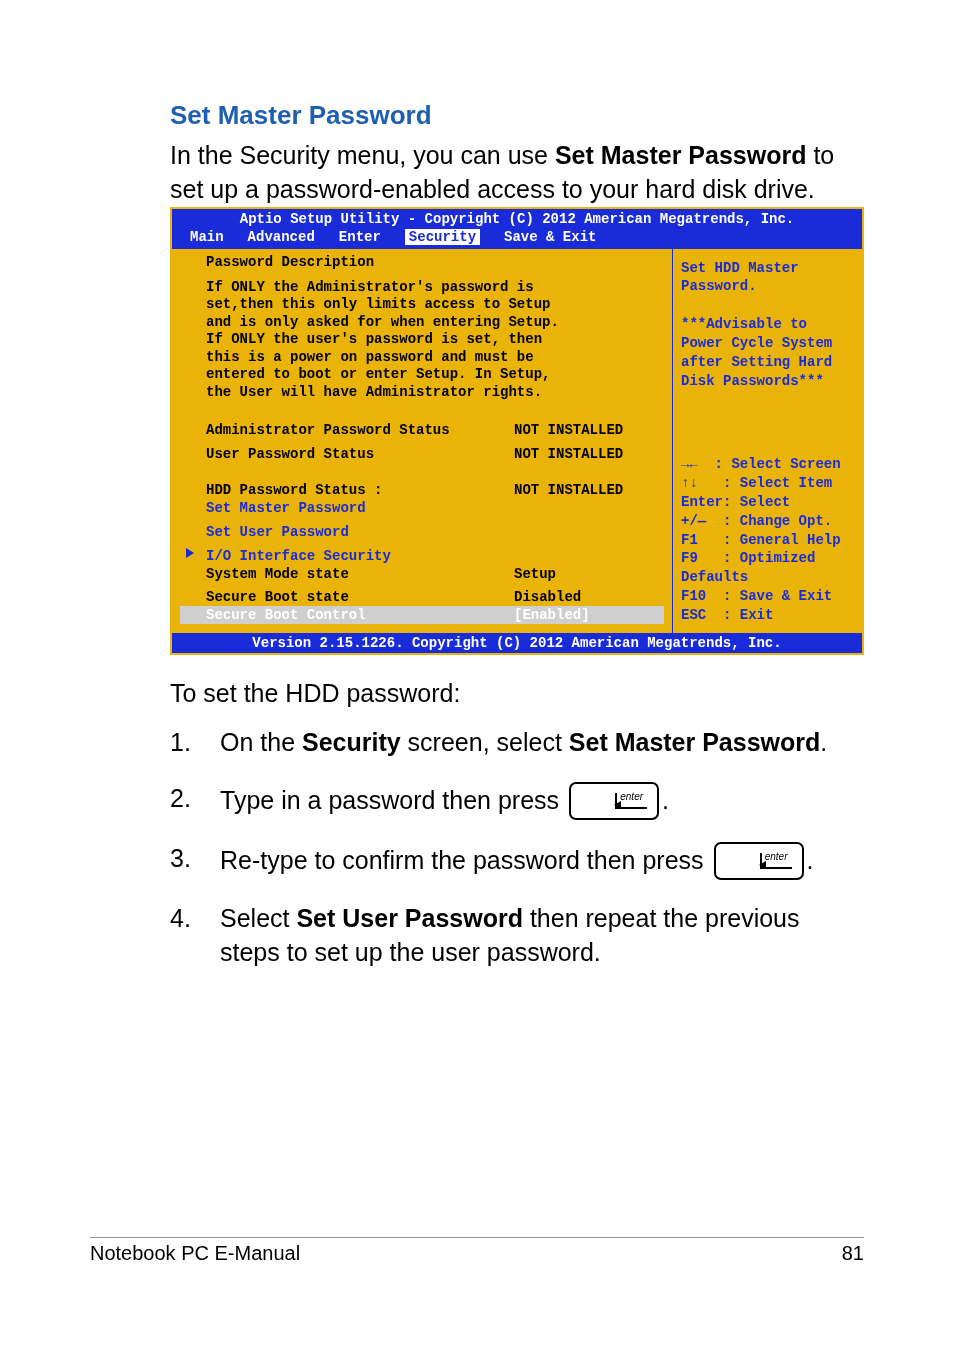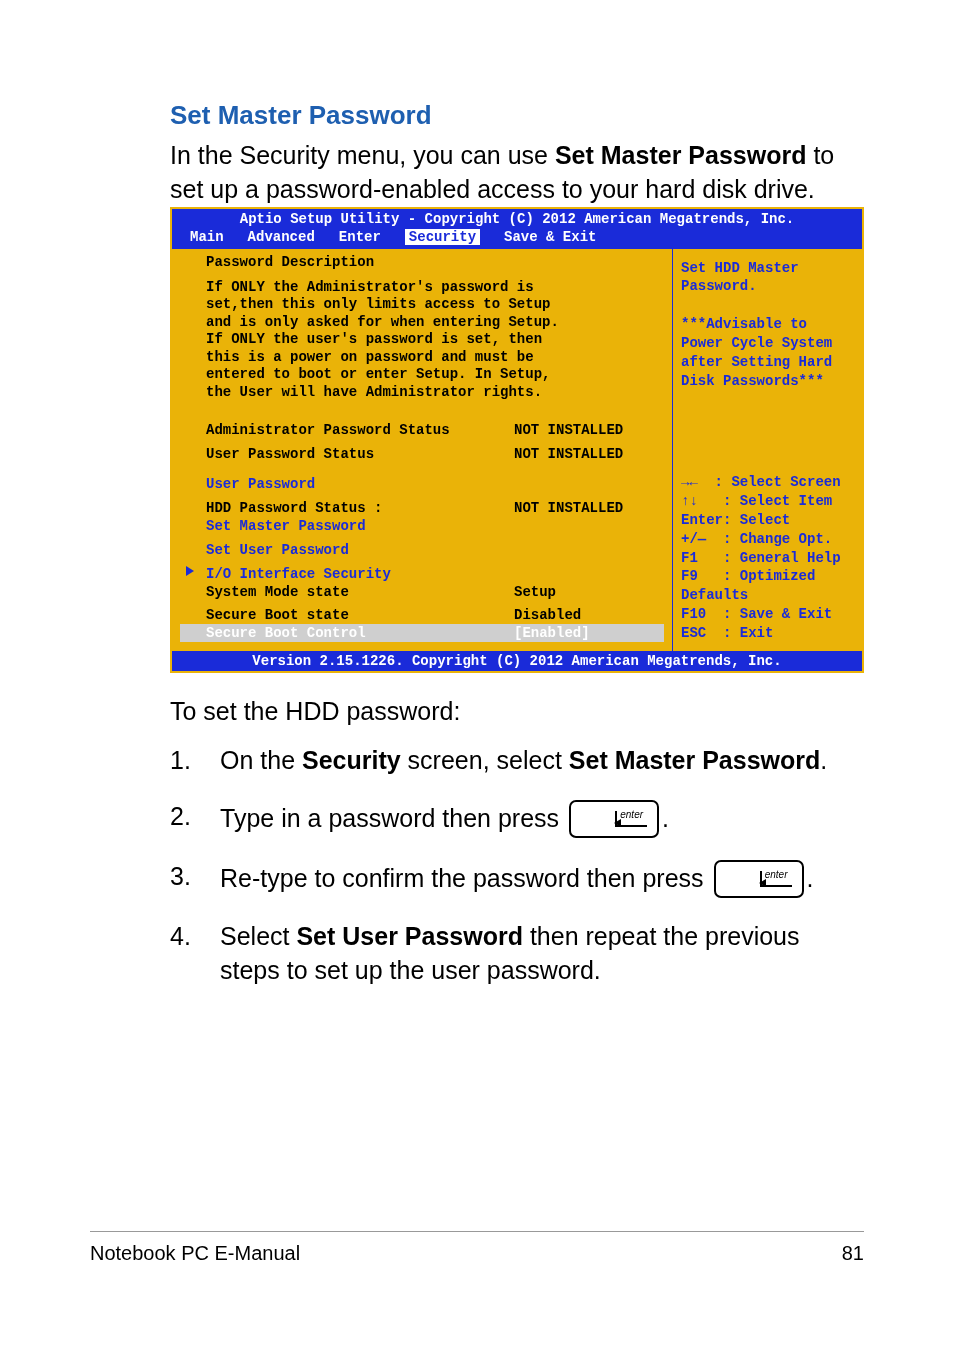--- a/index.html
+++ b/index.html
@@ -133,21 +133,21 @@
     font-style:italic;
     top:6px; right:14px;
     font-family: Arial, sans-serif;
   }
 
   .footer-line {
     position: absolute;
     left: 90px; right: 90px;
     bottom: 80px;
     border-top: 1px solid #999;
-    padding-top: 10px;
+    padding-top: 4px;
     display: flex;
     justify-content: space-between;
     font-size: 20px;
   }
 </style>
 </head>
 <body>
 
 <div class="heading">Set Master Password</div>
 
@@ -192,23 +192,20 @@
           <span class="bios-label">Administrator Password Status</span>
           <span class="bios-value">NOT INSTALLED</span>
         </div>
       <div style="height:6px"></div>
       <div class="bios-row">
           <span class="bios-label">User Password Status</span>
           <span class="bios-value">NOT INSTALLED</span>
         </div>
       <div style="height:6px"></div>
       <div style="height:6px"></div>
-      <div class="bios-row">
-          <span class="bios-label bios-cyan">User Password</span>
-        </div>
       <div style="height:6px"></div>
       <div class="bios-row">
           <span class="bios-label">HDD Password Status :</span>
           <span class="bios-value">NOT INSTALLED</span>
         </div>
       <div class="bios-row">
           <span class="bios-label bios-cyan">Set Master Password</span>
         </div>
       <div style="height:6px"></div>
       <div class="bios-row">

